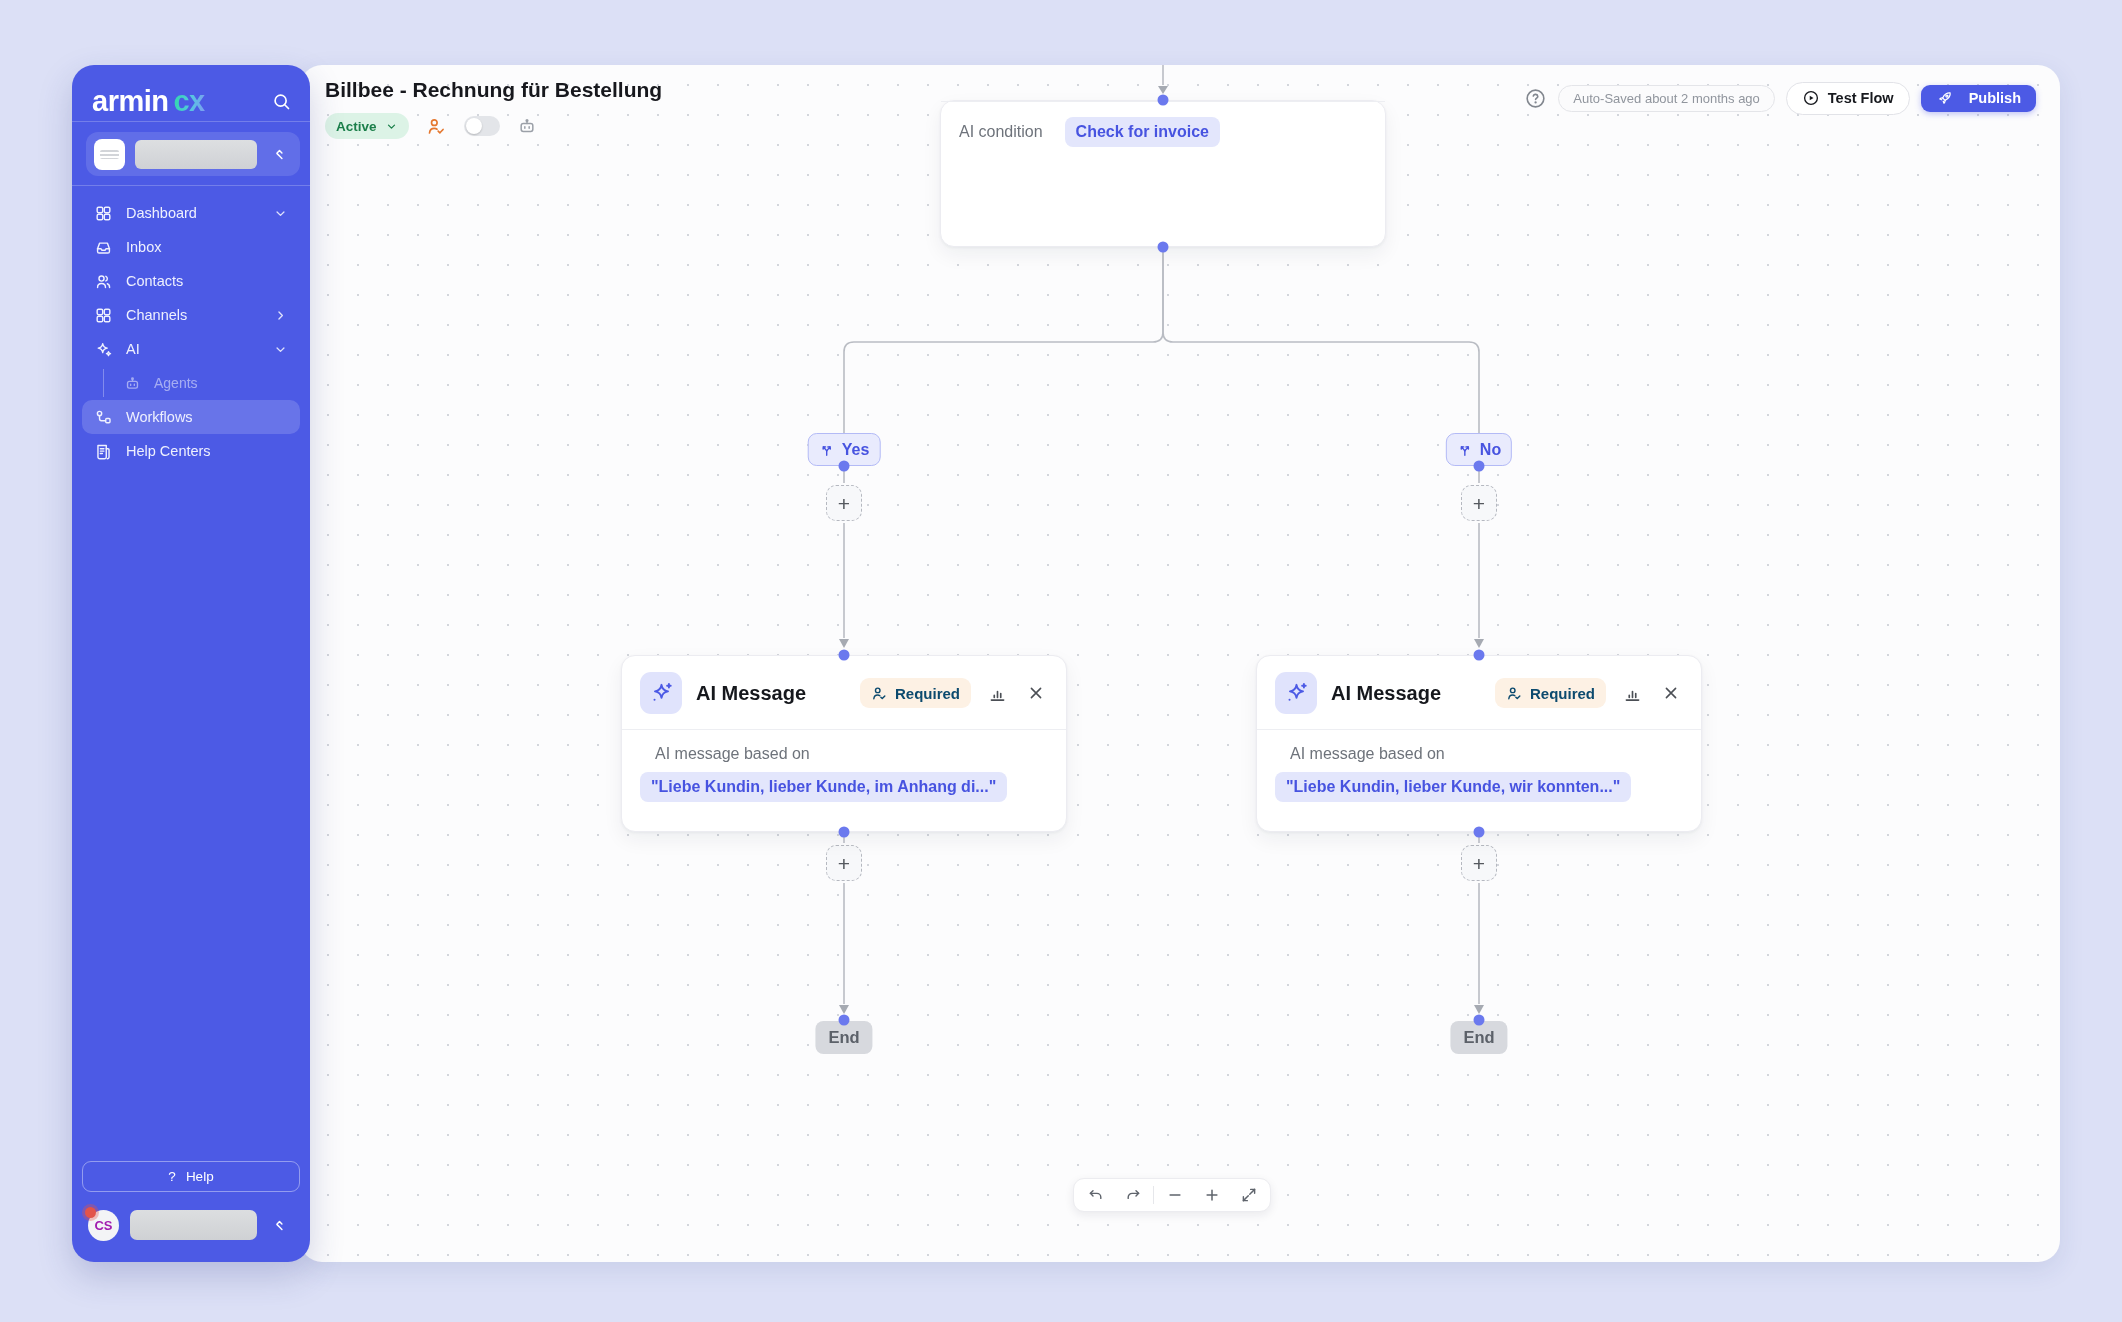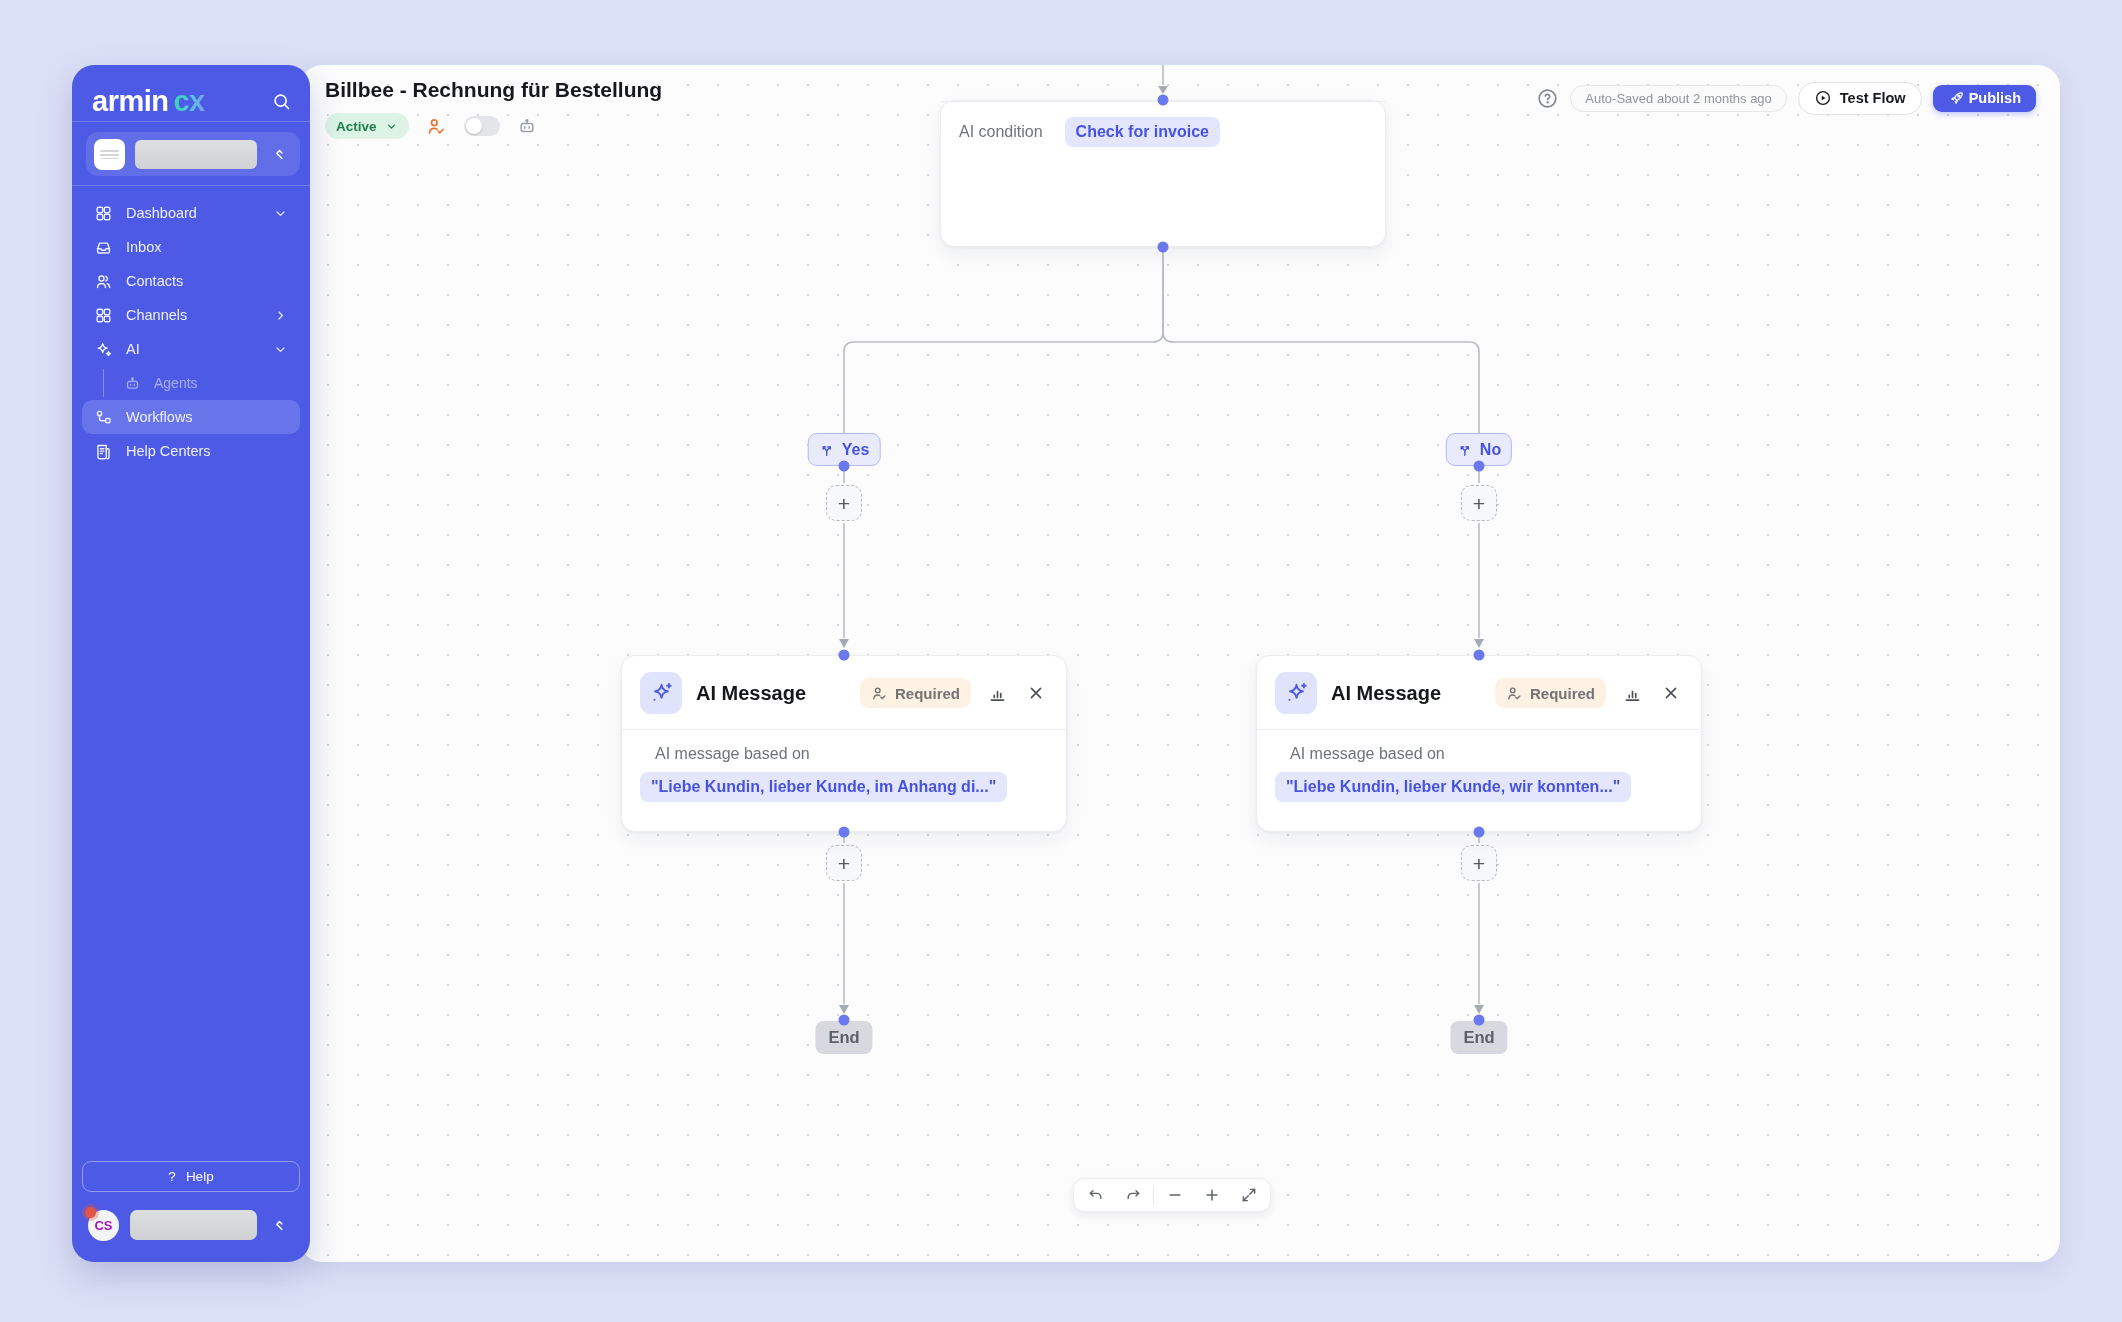--- a/index.html
+++ b/index.html
@@ -56,39 +56,39 @@
     background:#dcf3e6; border:none; color:#1b7f4a; font-size:13.5px; font-weight:600; cursor:pointer; font-family:inherit; }
   .toggle { width:36px; height:20px; border-radius:10px; background:#e3e5e9; position:relative; border:none; cursor:pointer; }
   .toggle-knob { position:absolute; left:2px; top:2px; width:16px; height:16px; border-radius:50%; background:#fff;
     box-shadow:0 1px 2px rgba(0,0,0,.2); }
 
   .tr-row { position:absolute; top:16px; right:24px; height:34px; display:flex; align-items:center; gap:11px; }
   .autosave-pill { height:27px; display:flex; align-items:center; padding:0 14px; border-radius:14px;
     border:1px solid #e4e5e9; background:#fbfbfc; color:#90959d; font-size:13px; }
   .testflow-btn { height:33px; display:flex; align-items:center; gap:8px; padding:0 15px; border-radius:17px;
     border:1px solid #e2e3e8; background:#fff; color:#17191e; font-size:14.5px; font-weight:700; cursor:pointer; font-family:inherit; }
-  .publish-btn { height:27px; display:flex; align-items:center; gap:4px; padding:0 15px; border-radius:9px;
+  .publish-btn { height:27px; display:flex; align-items:center; gap:16px; padding:0 15px; border-radius:9px;
     border:none; background:#4c5ae5; color:#fff; font-size:14.5px; font-weight:600; cursor:pointer; font-family:inherit;
     box-shadow:0 2px 6px rgba(76,90,229,.35); }
 
   
   .wires { position:absolute; left:0; top:0; width:1760px; height:1197px; z-index:5; pointer-events:none; }
   .wires path.w { stroke:#b9bcc3; stroke-width:1.6; fill:none; }
   .wires polygon { fill:#a6aab2; }
   .wires circle { fill:#6b79ee; }
 
   
   .card { position:absolute; background:#fff; border:1px solid #ececf1; border-radius:14px; z-index:2;
     box-shadow:0 1px 3px rgba(25,30,50,.05), 0 8px 20px rgba(25,30,50,.06); }
   .card-header { display:flex; align-items:center; gap:14px; padding:16px 18px 15px 18px; }
   .icon-tile { width:42px; height:42px; border-radius:11px; background:#e0e3fc; color:#4c5ae5; display:grid; place-items:center; flex:none; }
   .card-title { font-size:20px; font-weight:700; color:#16181d; margin-right:auto; white-space:nowrap; }
   .icon-btn { background:none; border:none; color:#4b4f55; display:grid; place-items:center; cursor:pointer; padding:2px; }
   .req-badge { display:inline-flex; align-items:center; gap:7px; height:30px; padding:0 11px; border-radius:9px;
-    background:#fdf1e4; color:#737373; font-size:15px; font-weight:600; white-space:nowrap; }
+    background:#fdf1e4; color:#0c4a6e; font-size:15px; font-weight:600; white-space:nowrap; }
   .card-divider { height:1px; background:#edeef2; }
   .card-body { padding:15px 18px; font-size:16px; color:#6e737b; }
   .inline-body { display:flex; align-items:center; gap:22px; }
   .chip { display:inline-flex; align-items:center; height:30px; padding:0 11px; border-radius:8px;
     background:#e3e6fc; color:#4753e0; font-weight:600; font-size:16px; cursor:pointer; white-space:nowrap; }
   .msg-label { margin-bottom:9px;margin-left:15px; }
 
   .branch-badge { position:absolute; transform:translateX(-50%); z-index:2; display:inline-flex; align-items:center; gap:7px;
     height:33px; padding:0 10px; border-radius:9px; background:#e9ebfd; border:1.5px solid #b3baf6;
     color:#4753e0; font-size:16px; font-weight:600; cursor:pointer; }

